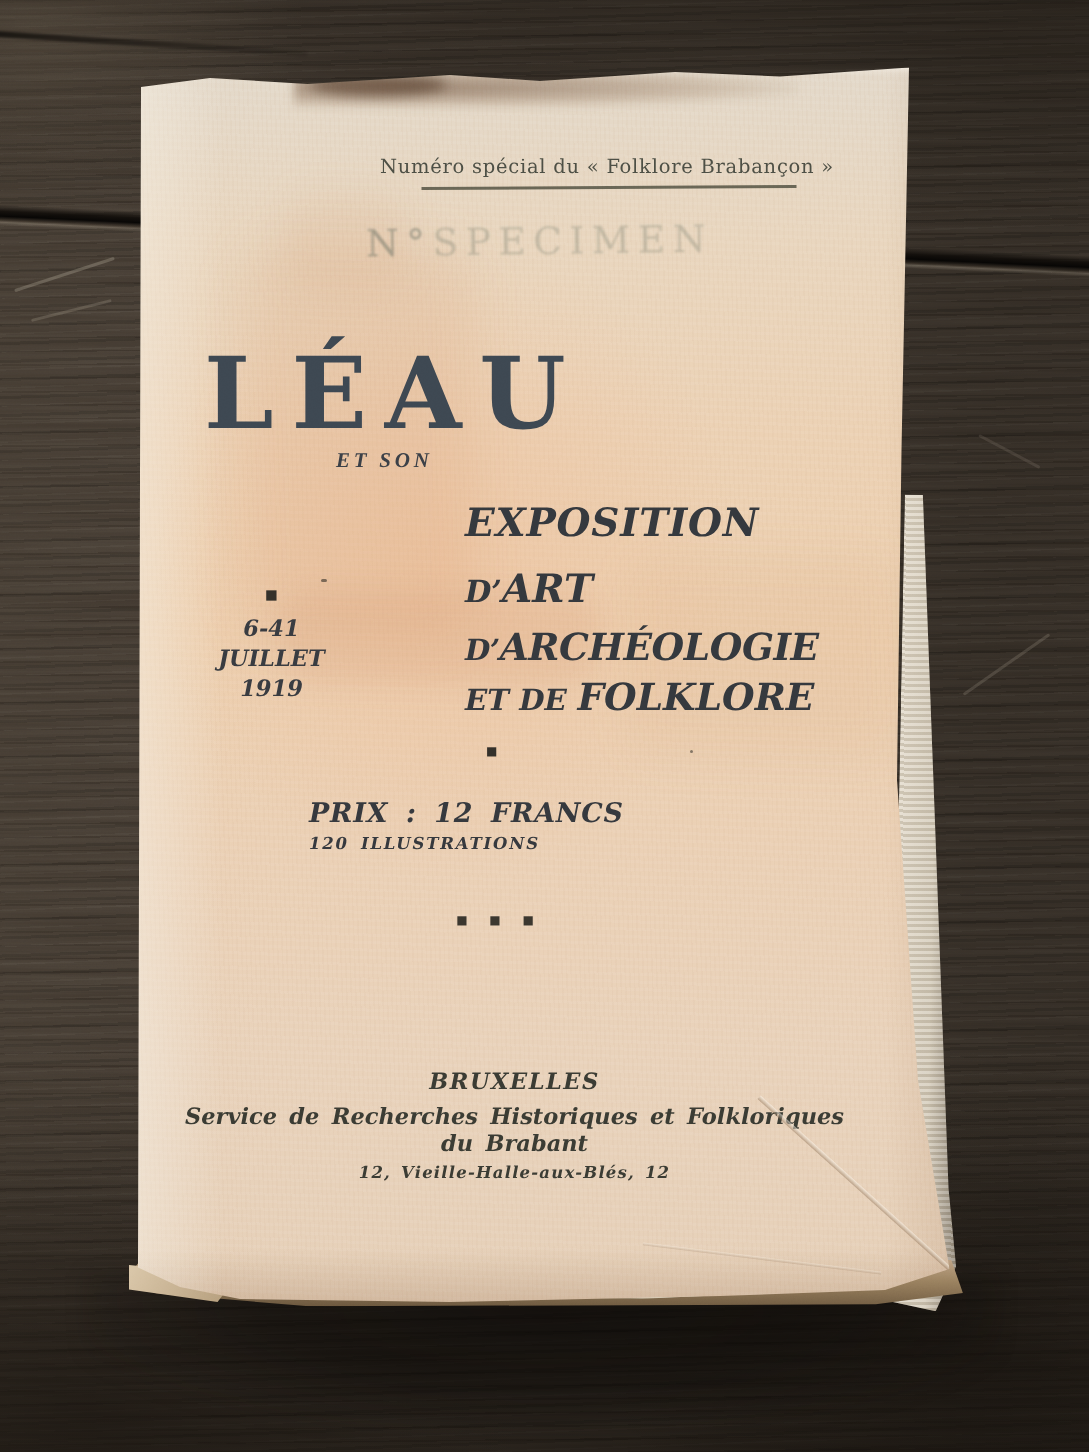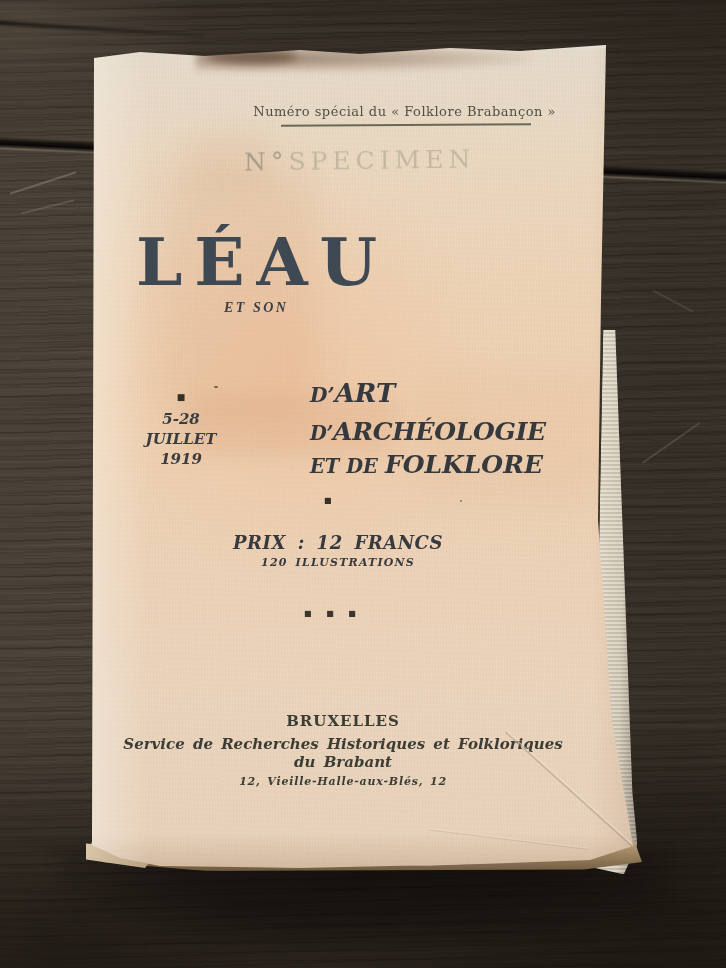--- a/index.html
+++ b/index.html
@@ -123,29 +123,29 @@
   .expo1{top:292px;font-size:26px;letter-spacing:0.5px;}
   .expo2{top:336px;font-size:26px;}
   .expo3{top:375px;font-size:25px;letter-spacing:-0.3px;}
   .expo4{top:408px;font-size:25px;}
   .date-block{left:28px;top:350px;width:130px;text-align:center;color:#383b40;}
   .date-block .orn{position:static;display:block;font-family:"DejaVu Sans","Liberation Sans",sans-serif;
     font-size:9px;line-height:10px;margin-bottom:7px;color:#33302a;}
   .date-block .dline{position:static;display:block;font-size:15px;font-weight:bold;font-style:italic;line-height:20px;}
   .mid-ornament{left:236px;top:454px;font-family:"DejaVu Sans","Liberation Sans",sans-serif;
     font-size:8px;color:#33302a;}
-  .price-block{left:118px;top:490px;width:264px;text-align:center;color:#35383d;}
+  .price-block{left:118px;top:490px;width:264px;color:#35383d;}
   .price-block .price{position:static;display:block;font-size:18px;font-weight:bold;font-style:italic;
     word-spacing:5px;letter-spacing:0.5px;line-height:22px;}
   .price-block .illus{position:static;display:block;font-size:11px;font-weight:bold;font-style:italic;
     letter-spacing:1.2px;word-spacing:3px;line-height:14px;margin-top:2px;}
   .triple-ornament{left:205px;top:567px;width:80px;text-align:center;
     font-family:"DejaVu Sans","Liberation Sans",sans-serif;font-size:8px;letter-spacing:6px;color:#3a362e;}
   .imprint{left:24px;top:670px;width:462px;text-align:center;color:#3a3b33;}
-  .imprint .city{position:static;display:block;font-size:15px;font-weight:bold;
+  .imprint .city{position:static;display:block;font-size:15px;font-weight:bold;font-style:italic;
     letter-spacing:1px;line-height:19px;}
   .imprint .pub{position:static;display:block;font-size:15px;font-weight:bold;font-style:italic;
     word-spacing:3px;line-height:18px;margin-top:4px;}
   .imprint .addr{position:static;display:block;font-size:11px;font-weight:bold;font-style:italic;
     letter-spacing:0.8px;word-spacing:2px;line-height:14px;margin-top:4px;}
 
   
   .grain{position:absolute;inset:0;z-index:20;opacity:0.09;mix-blend-mode:overlay;pointer-events:none;}
 </style>
 </head>
@@ -186,25 +186,26 @@
   <div class="series-note">Numéro spécial du « Folklore Brabançon »</div>
   <div class="series-underline"></div>
 
   <div class="stamp"><span class="pfx">N°</span><span> </span><span class="wrd">SPECIMEN</span></div>
 
   <div class="title">LÉAU</div>
   <div class="connector">ET SON</div>
 
   <div class="date-block">
     <span class="orn">■</span>
-    <span class="dline">5-28</span>
+    <span class="dline">6-41</span>
     <span class="dline">JUILLET</span>
     <span class="dline">1919</span>
   </div>
 
+  <div class="expo expo1"><span class="main">EXPOSITION</span></div>
   <div class="expo expo2"><span class="pre">D’</span><span class="main">ART</span></div>
   <div class="expo expo3"><span class="pre">D’</span><span class="main">ARCHÉOLOGIE</span></div>
   <div class="expo expo4"><span class="pre4">ET DE</span><span class="main">FOLKLORE</span></div>
 
   <div class="mid-ornament">■</div>
 
   <div class="price-block">
     <span class="price">PRIX : 12 FRANCS</span>
     <span class="illus">120 ILLUSTRATIONS</span>
   </div>

